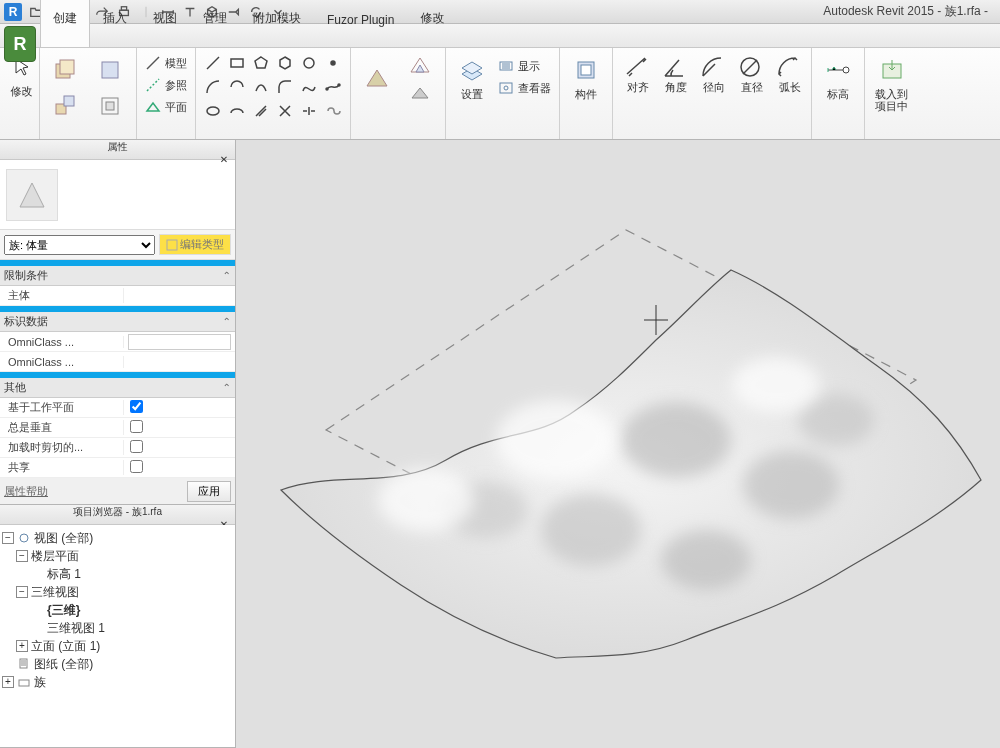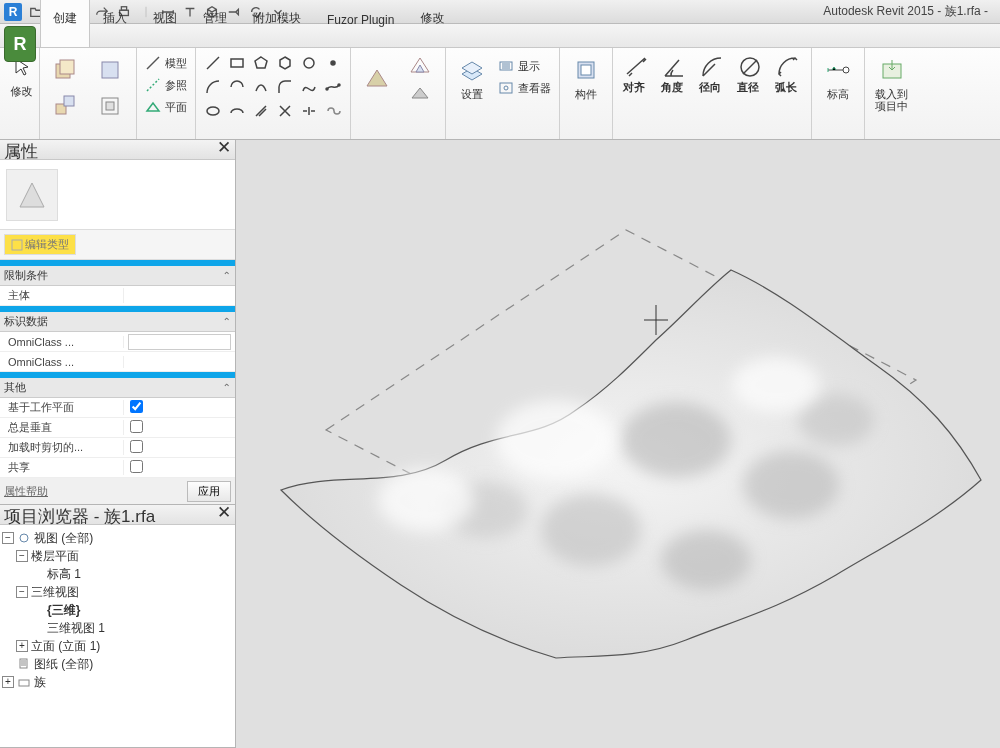--- a/index.html
+++ b/index.html
@@ -27,32 +27,32 @@
   .big-btn .icon { width:32px; height:32px; display:flex; align-items:center; justify-content:center; }
   .big-btn .icon svg { width:28px; height:28px; }
   .big-btn .lbl { font-size:11px; text-align:center; line-height:1.1; }
   .small-row { display:flex; align-items:center; gap:4px; height:22px; cursor:pointer; padding:0 2px; }
   .small-row svg { width:16px; height:16px; }
   .small-row .t { font-size:11px; }
   .grid-tools { display:grid; grid-template-columns:repeat(6,22px); grid-template-rows:repeat(3,22px); gap:2px; }
   .grid-tools .tool { width:22px; height:22px; display:flex; align-items:center; justify-content:center; cursor:pointer; }
   .grid-tools .tool svg { width:16px; height:16px; stroke:#444; fill:none; stroke-width:1.5; }
   .group-row { display:flex; gap:4px; }
-  .dim-btn { display:flex; flex-direction:column; align-items:flex-start; padding:2px 4px; cursor:pointer;font-weight:bold; }
+  .dim-btn { display:flex; flex-direction:column; align-items:flex-end; padding:2px 4px; cursor:pointer; }
   .dim-btn svg { width:26px; height:26px; stroke:#444; fill:none; stroke-width:1.5; }
   .dim-btn .lbl { font-size:11px; }
 
   
   .main { display:flex; height:calc(748px - 24px - 24px - 92px); }
   .left-panels { width:236px; display:flex; flex-direction:column; background:#f0f0f0; border-right:1px solid #b5b5b5; }
   .viewport { flex:1; background:#e0e0e0; position:relative; overflow:hidden; }
 
   
   .panel { border-bottom:1px solid #b5b5b5; background:#f5f5f5; }
-  .panel-header { height:20px; background:linear-gradient(#f3f3f3,#e3e3e3); border-bottom:1px solid #c8c8c8; display:flex; align-items:flex-start; padding:0 4px; font-size:17px; color:#333; }
+  .panel-header { height:20px; background:linear-gradient(#f3f3f3,#e3e3e3); border-bottom:1px solid #c8c8c8; display:flex; align-items:center; padding:0 4px; font-size:10px; color:#333;flex-direction:column; }
   .panel-header .close { margin-left:auto; cursor:pointer; width:14px; height:14px; display:flex; align-items:center; justify-content:center; }
   .prop-preview { height:70px; display:flex; align-items:center; justify-content:flex-start; padding:6px; background:#fff; border-bottom:1px solid #ddd; }
   .prop-preview .thumb { width:52px; height:52px; background:#f0f0f0; border:1px solid #ddd; display:flex; align-items:center; justify-content:center; }
   .prop-typebar { display:flex; align-items:center; padding:4px; gap:4px; border-bottom:1px solid #ddd; }
   .prop-typebar select { flex:1; font-size:11px; height:20px; }
   .prop-typebar .edit-type { font-size:11px; color:#777; border:1px solid #ddd; padding:2px 6px; background:#fde047; cursor:pointer; display:flex; align-items:center; gap:2px; }
   .prop-section { background:#e8e8e8; padding:2px 4px; font-size:11px; display:flex; align-items:center; border-top:6px solid #0ea5e9; border-bottom:1px solid #ccc; }
   .prop-section .collapse { margin-left:auto; font-size:10px; color:#666; cursor:pointer; }
   .prop-row { display:flex; align-items:center; border-bottom:1px solid #eee; background:#fff; height:20px; }
   .prop-row .k { width:124px; padding-left:8px; font-size:11px; color:#444; border-right:1px solid #eee; overflow:hidden; white-space:nowrap; }
@@ -479,20 +479,23 @@
         <span class="close">✕</span>
       </div>
       <div class="prop-preview">
         <div class="thumb">
           <svg width="40" height="40" viewBox="0 0 40 40">
               <path d="M8 32L20 8l12 24z" fill="#ddd" stroke="#aaa"></path>
             </svg>
         </div>
       </div>
       <div class="prop-typebar">
+        <select>
+          <option>族: 体量</option>
+        </select>
         <div class="edit-type">
           <svg width="12" height="12" viewBox="0 0 12 12">
               <rect x="1" y="1" width="10" height="10" fill="none" stroke="#aaa"></rect>
             </svg>
           <span>编辑类型</span>
         </div>
       </div>
 
       <div class="prop-section">
         <span>限制条件</span>

